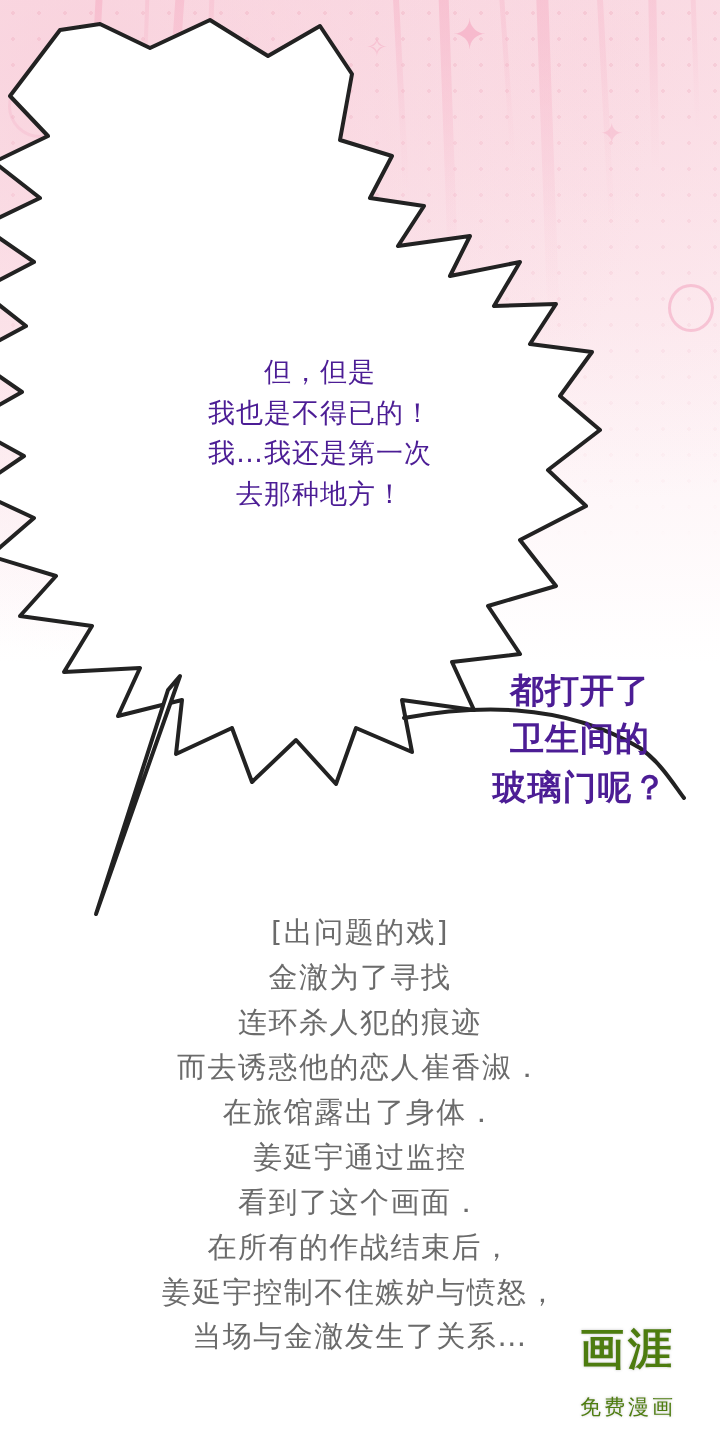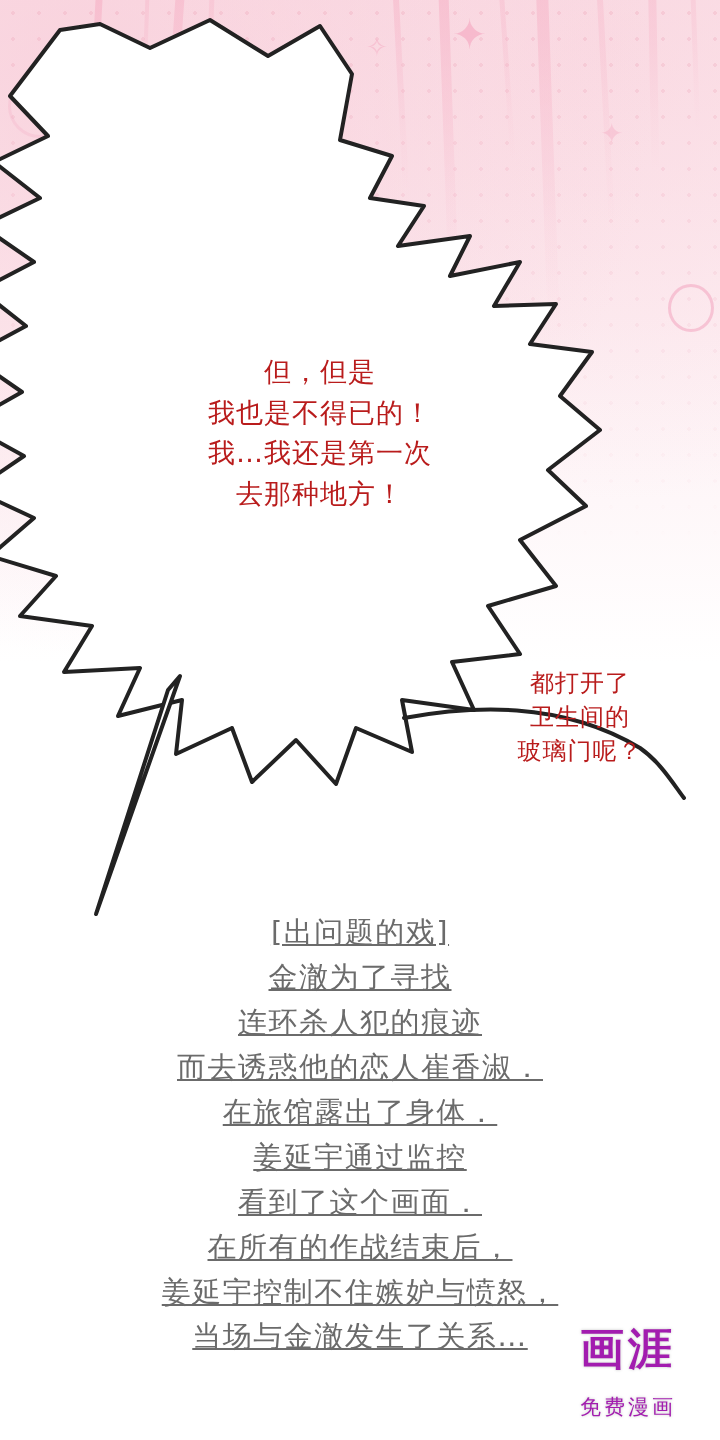--- a/index.html
+++ b/index.html
@@ -62,68 +62,67 @@
   .balloon-layer {
     position: absolute;
     left: 0; top: 0;
     width: 720px; height: 1440px;
     pointer-events: none;
   }
 
   .balloon-text {
     position: absolute;
     text-align: center;
-    color: #b91c1c;
+    color: #4c1d95;
     white-space: pre-line;
     font-family: "DejaVu Sans", "Liberation Sans", sans-serif;
   }
   #balloon-main-text {
     left: 120px;
     top: 352px;
     width: 400px;
     font-size: 27px;
     line-height: 1.5;
     letter-spacing: 1px;
     font-weight: 500;
   }
   #balloon-tail-text {
     left: 470px;
     top: 666px;
     width: 220px;
-    font-size: 24px;
+    font-size: 34px;
     line-height: 1.42;
     letter-spacing: 1px;
-    font-weight: 400;
+    font-weight: 700;
     text-align: center;
   }
 
   
   #caption {
     position: absolute;
     left: 60px;
     top: 910px;
     width: 600px;
     text-align: center;
     color: #6b6b6b;
     font-family: "DejaVu Sans", "Liberation Sans", sans-serif;
     font-size: 29px;
     line-height: 1.55;
     letter-spacing: 1.5px;
     white-space: pre-line;
-    text-decoration: underline;
   }
 
   
   #watermark {
     position: absolute;
     right: 12px;
     bottom: 22px;
     width: 160px;
     text-align: center;
-    color: #a21caf;
+    color: #4d7c0f;
     font-family: "DejaVu Sans", "Liberation Sans", sans-serif;
   }
   #watermark .wm-main {
     font-size: 44px;
     font-weight: bold;
     letter-spacing: 4px;
     line-height: 1;
     text-shadow: 0 0 3px rgba(190,190,190,0.9);
   }
   #watermark .wm-sub {

